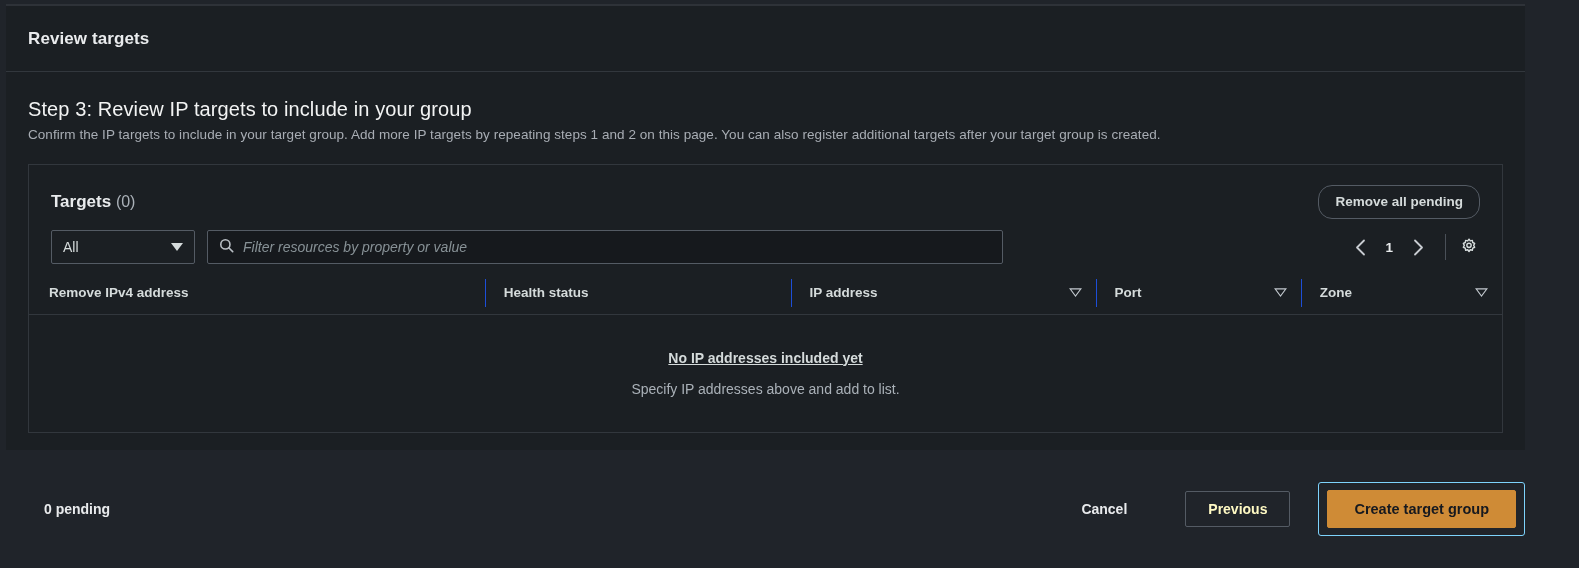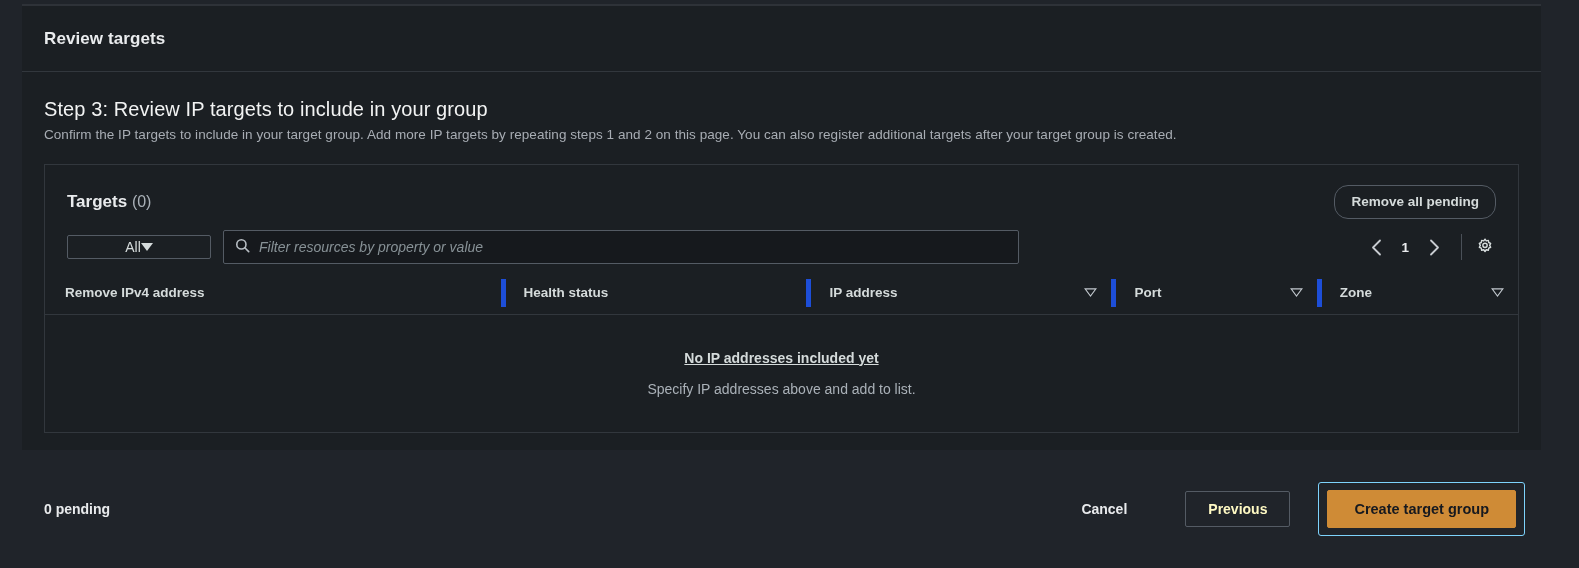--- a/index.html
+++ b/index.html
@@ -27,21 +27,21 @@
   .gutter-left {
     position: absolute;
     left: 0; top: 0;
     width: 22px; height: 568px;
     background: #20242a;
   }
 
   
   .main-panel {
     position: absolute;
-    left: 22px;
+    left: 6px;
     top: 4px;
     width: 1519px;
     height: 446px;
     background: #1b1f23;
     border-top: 2px solid #2e3238;
     box-sizing: border-box;
   }
 
   .panel-header {
     height: 66px;
@@ -128,27 +128,27 @@
     display: flex;
     align-items: center;
     padding: 0 22px;
     box-sizing: border-box;
     height: 48px;
     gap: 12px;
   }
 
   .select-box {
     width: 144px;
-    height: 24px;
+    height: 34px;
     background: #1b1f23;
     border: 1px solid #545b64;
     border-radius: 2px;
     display: flex;
     align-items: center;
-    justify-content: center;
+    justify-content: space-between;
     padding: 1px 11px;
     box-sizing: border-box;
     color: #d5dbdb;
     font-size: 14px;
     cursor: pointer;
   }
   .caret {
     width: 0; height: 0;
     border-left: 6px solid transparent;
     border-right: 6px solid transparent;
@@ -222,21 +222,21 @@
     align-items: center;
     justify-content: space-between;
     font-size: 13.5px;
     font-weight: bold;
     color: #d5dbdb;
     height: 28px;
     box-sizing: border-box;
     padding: 0 14px 0 0;
   }
   .th:not(:first-child) {
-    border-left: 5px solid #1d4ed8;
+    border-left: 1px solid #1d4ed8;
     padding-left: 18px;
   }
   .th:first-child { padding-left: 20px; }
 
   .empty-state {
     display: flex;
     flex-direction: column;
     align-items: center;
     justify-content: center;
     gap: 15px;

